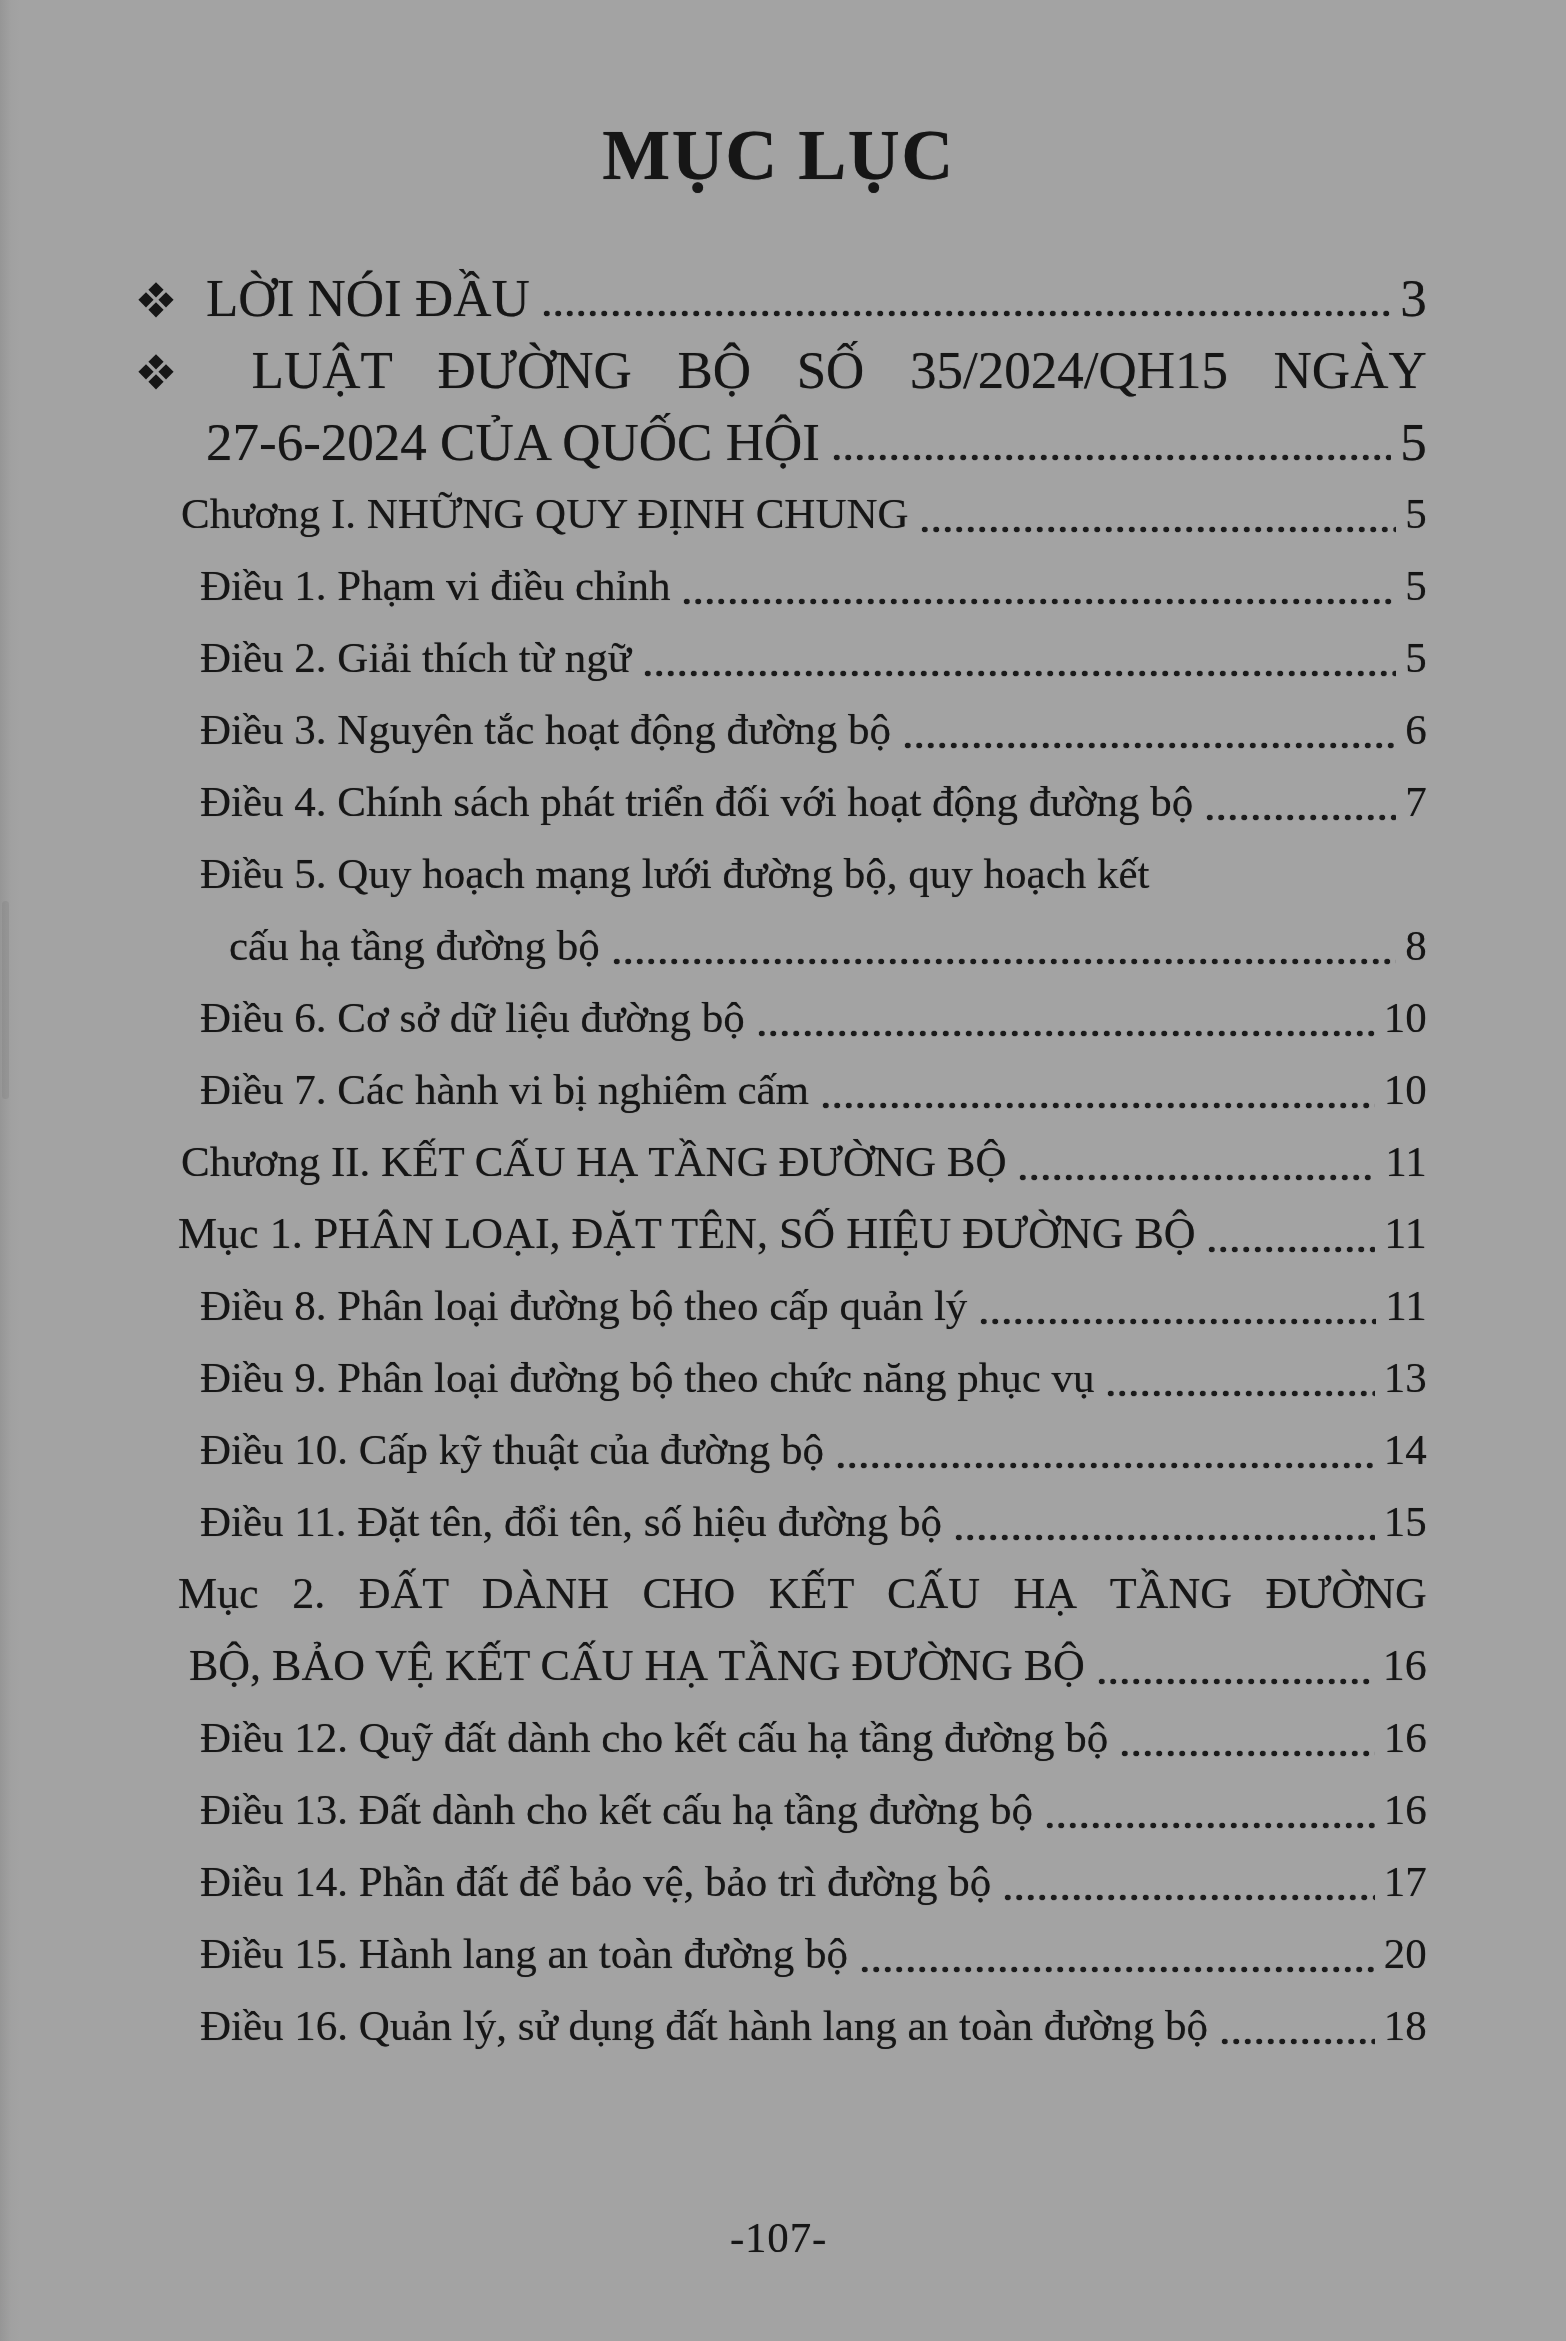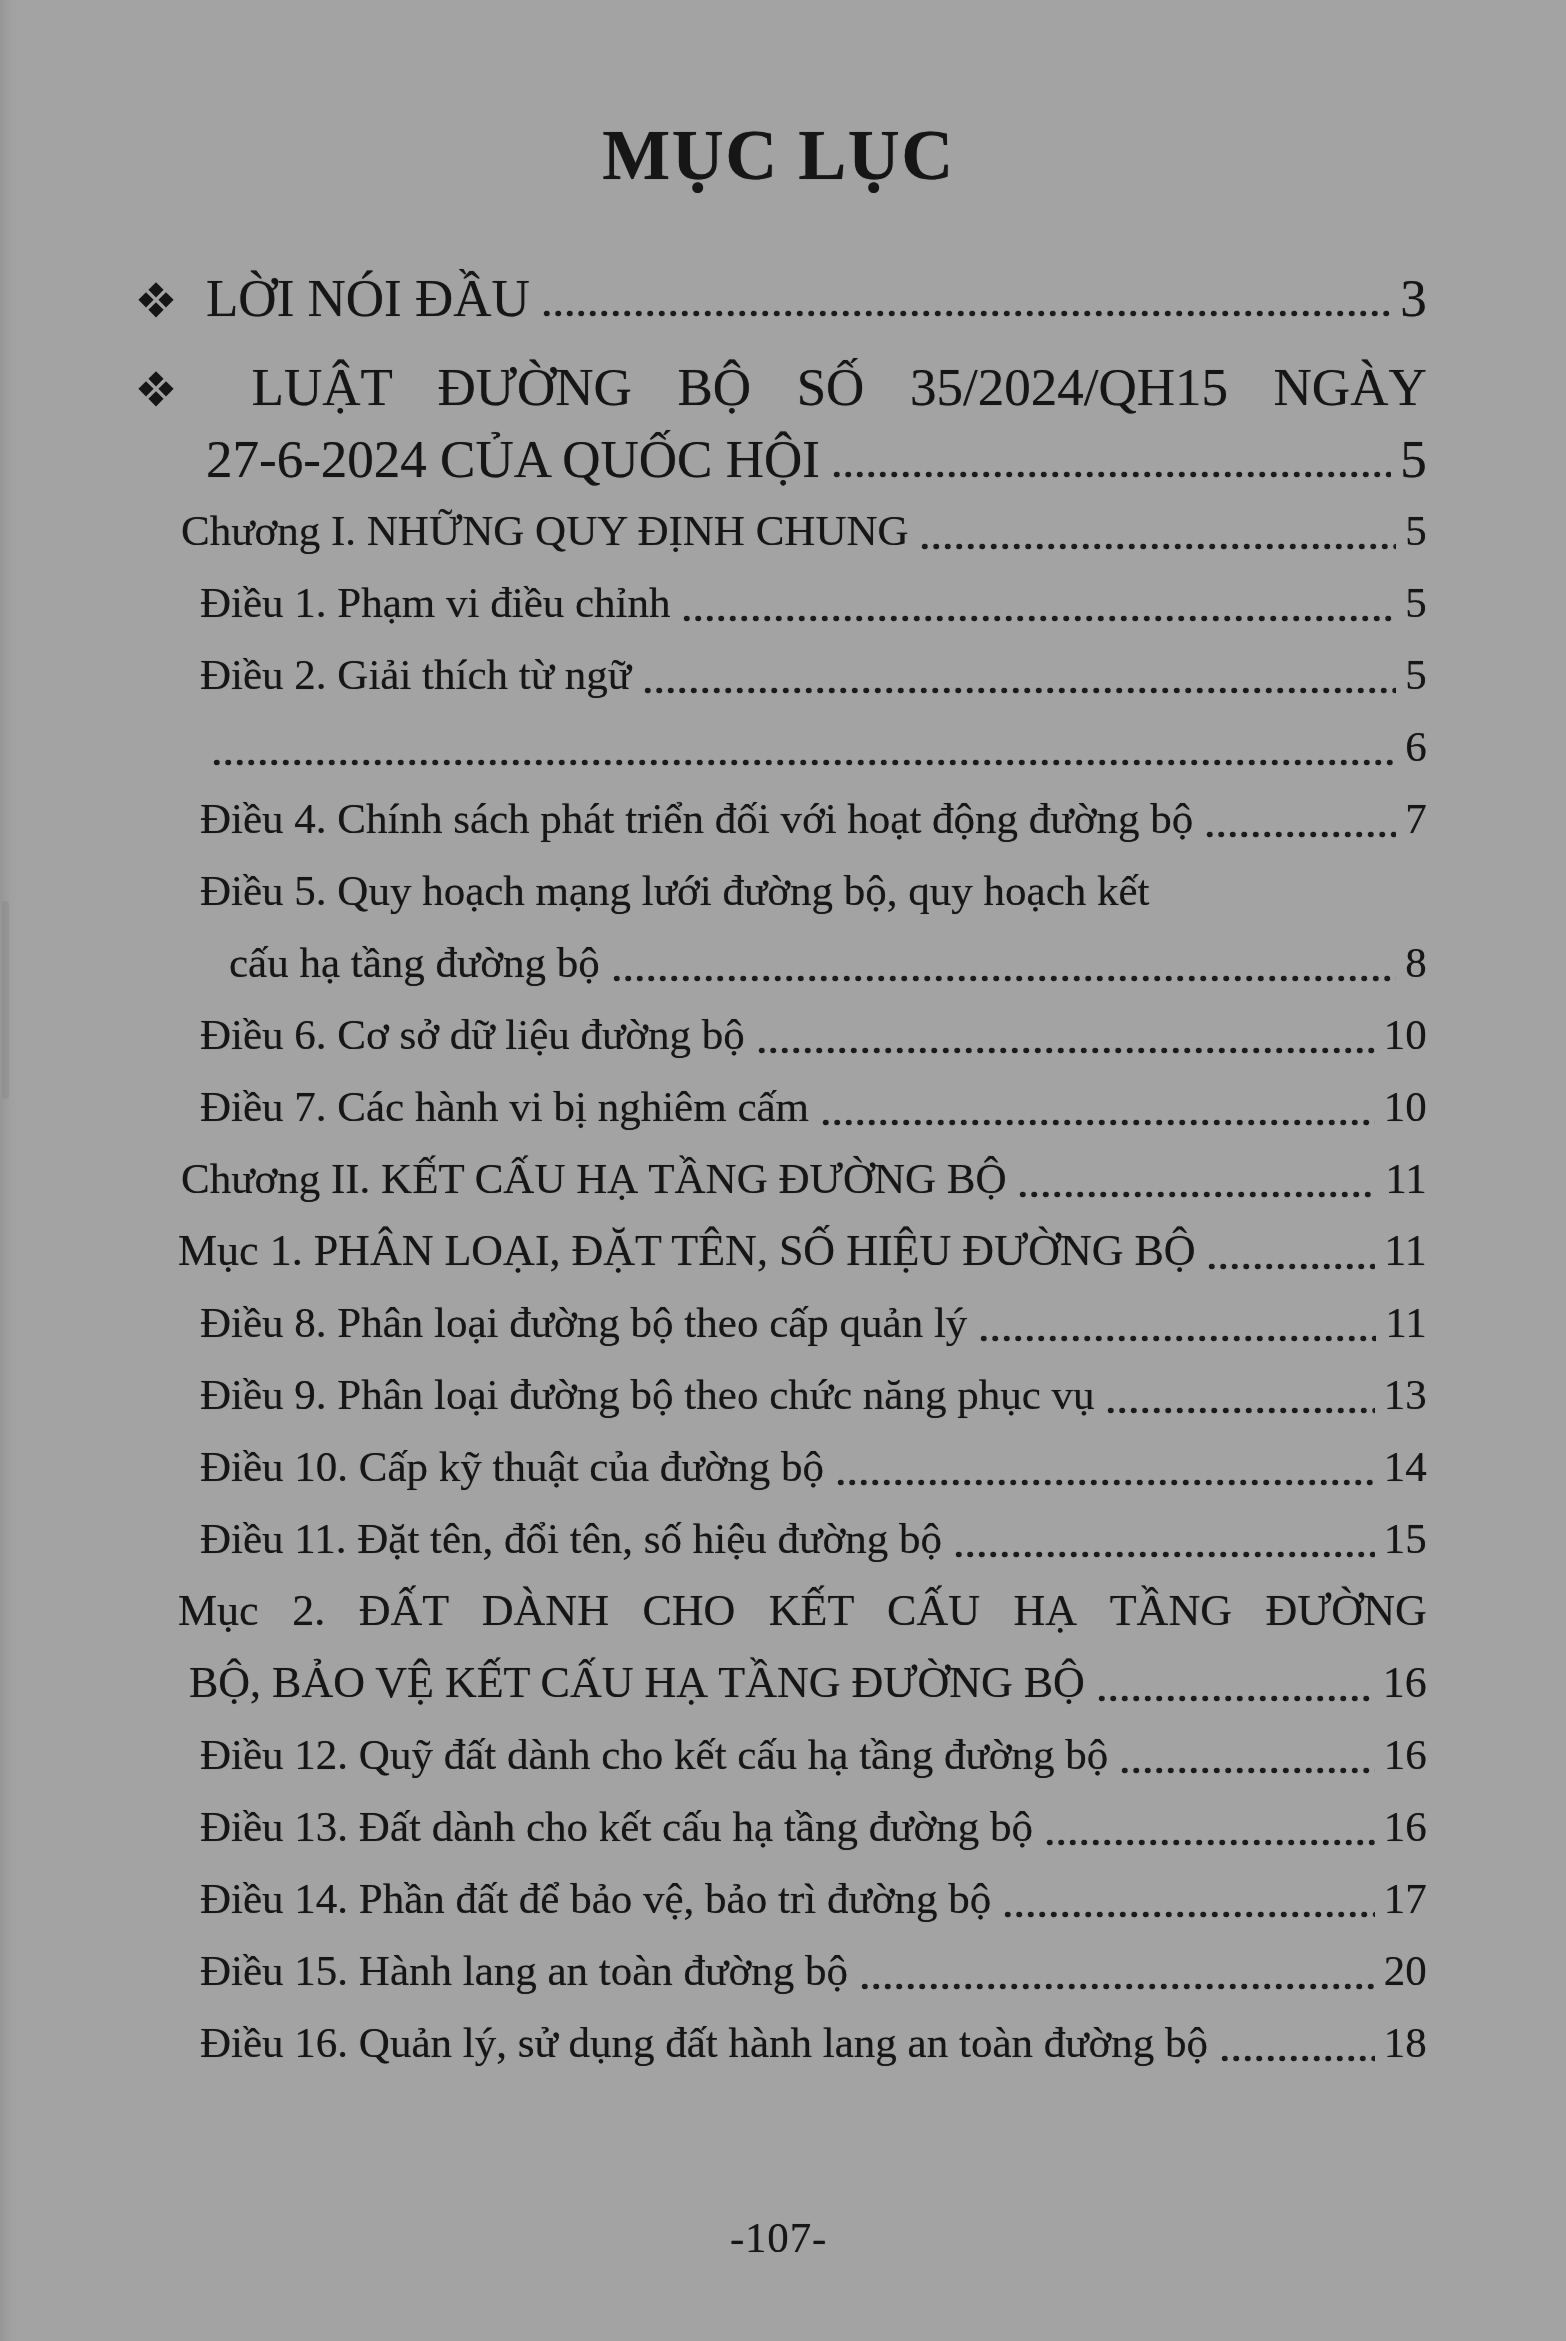--- a/index.html
+++ b/index.html
@@ -36,21 +36,21 @@
     padding-right:15.3px;box-sizing:border-box;
   }
   .line{
     box-sizing:border-box;
     display:flex;align-items:baseline;
     height:72px;line-height:72px;
     font-size:43px;
     text-shadow:0 0 0.8px rgba(0,0,0,.5);
     white-space:nowrap;
   }
-  .line.gap{margin-top:17px;}
+  .line.gap{}
   .line.bullet{font-size:53px;}
   .line.chapter{padding-left:82px;}
   .line.section.first{padding-left:79px;font-size:44px;justify-content:space-between;}
   .line.section.wrap{padding-left:90px;font-size:44px;}
   .line.article.first{padding-left:101px;}
   .line.article.wrap{padding-left:130px;}
   .line.bullet.first{padding-left:37px;}
   .line.bullet.wrap{padding-left:107px;}
   .line.justify{
     display:block;text-align:justify;text-align-last:justify;
@@ -128,20 +128,21 @@
     <span class="pg">5</span>
   </div>
         <div class="line article first">
 
     <span class="txt">Điều 2. Giải thích từ ngữ</span>
     <span class="leader"></span>
     <span class="pg">5</span>
   </div>
         <div class="line article first">
 
+    <span class="txt">Điều 3. Nguyên tắc hoạt động đường bộ</span>
     <span class="leader"></span>
     <span class="pg">6</span>
   </div>
         <div class="line article first">
 
     <span class="txt">Điều 4. Chính sách phát triển đối với hoạt động đường bộ</span>
     <span class="leader"></span>
     <span class="pg">7</span>
   </div>
         <div class="line article first">

